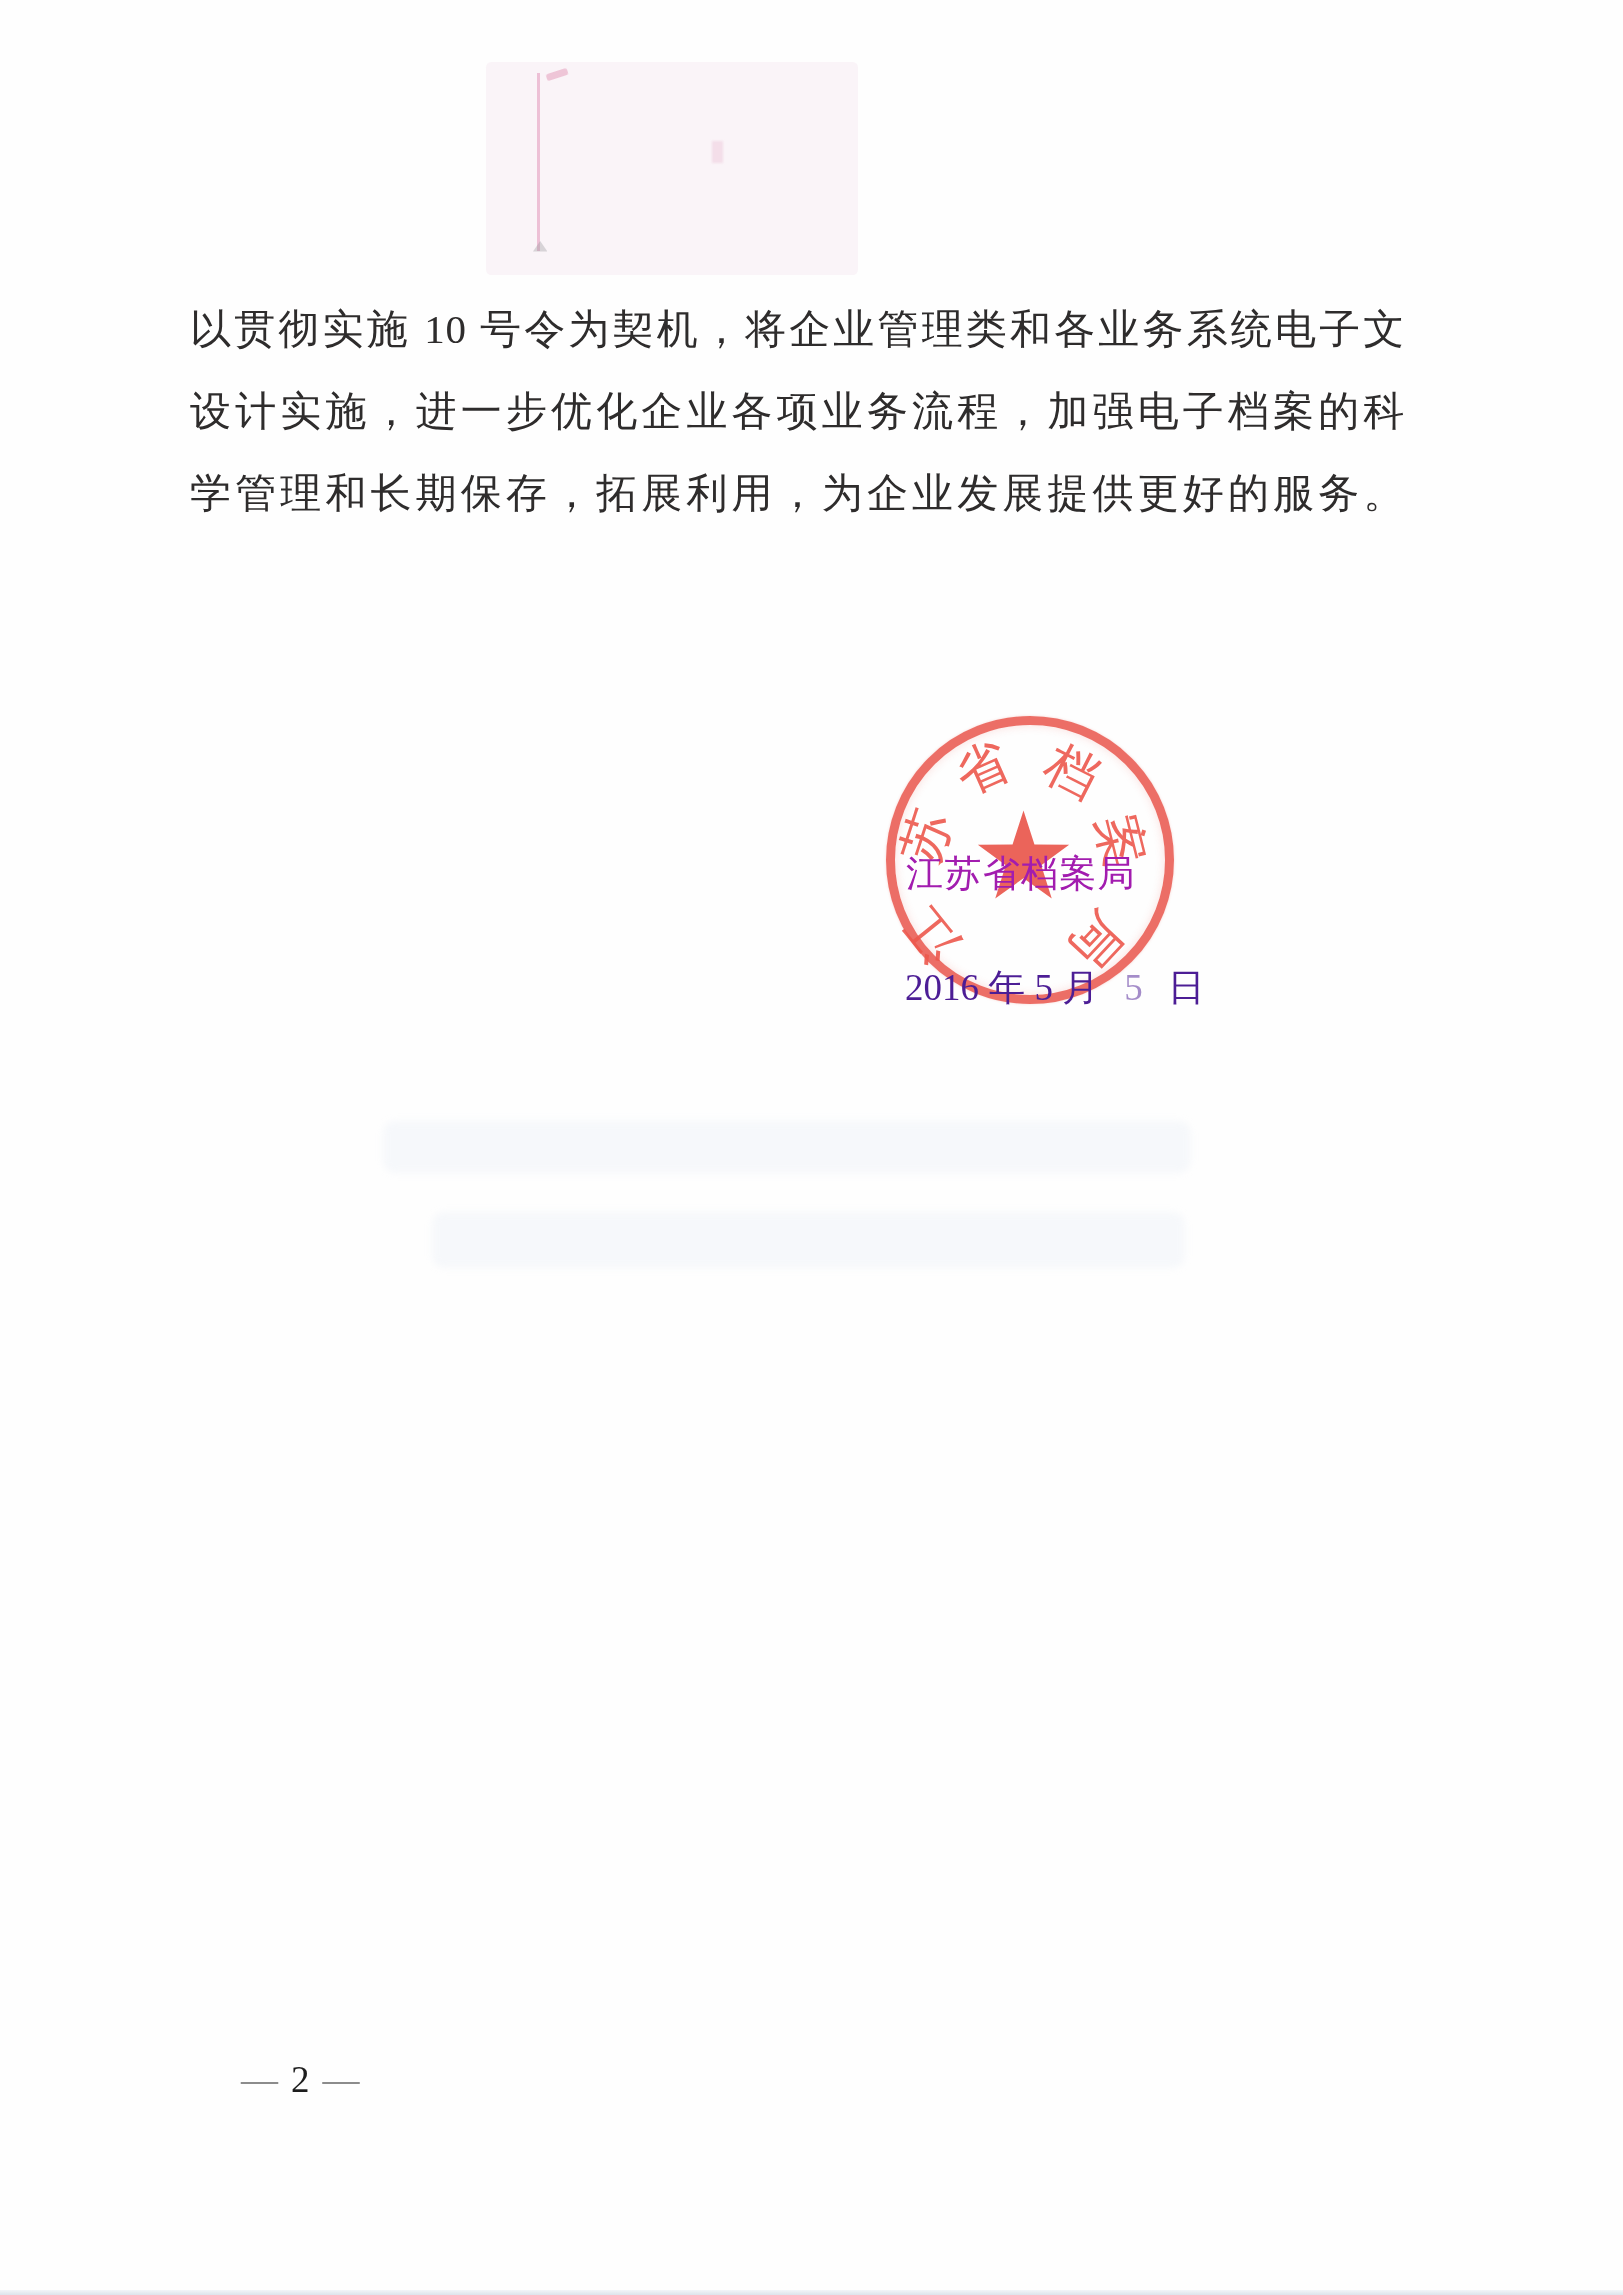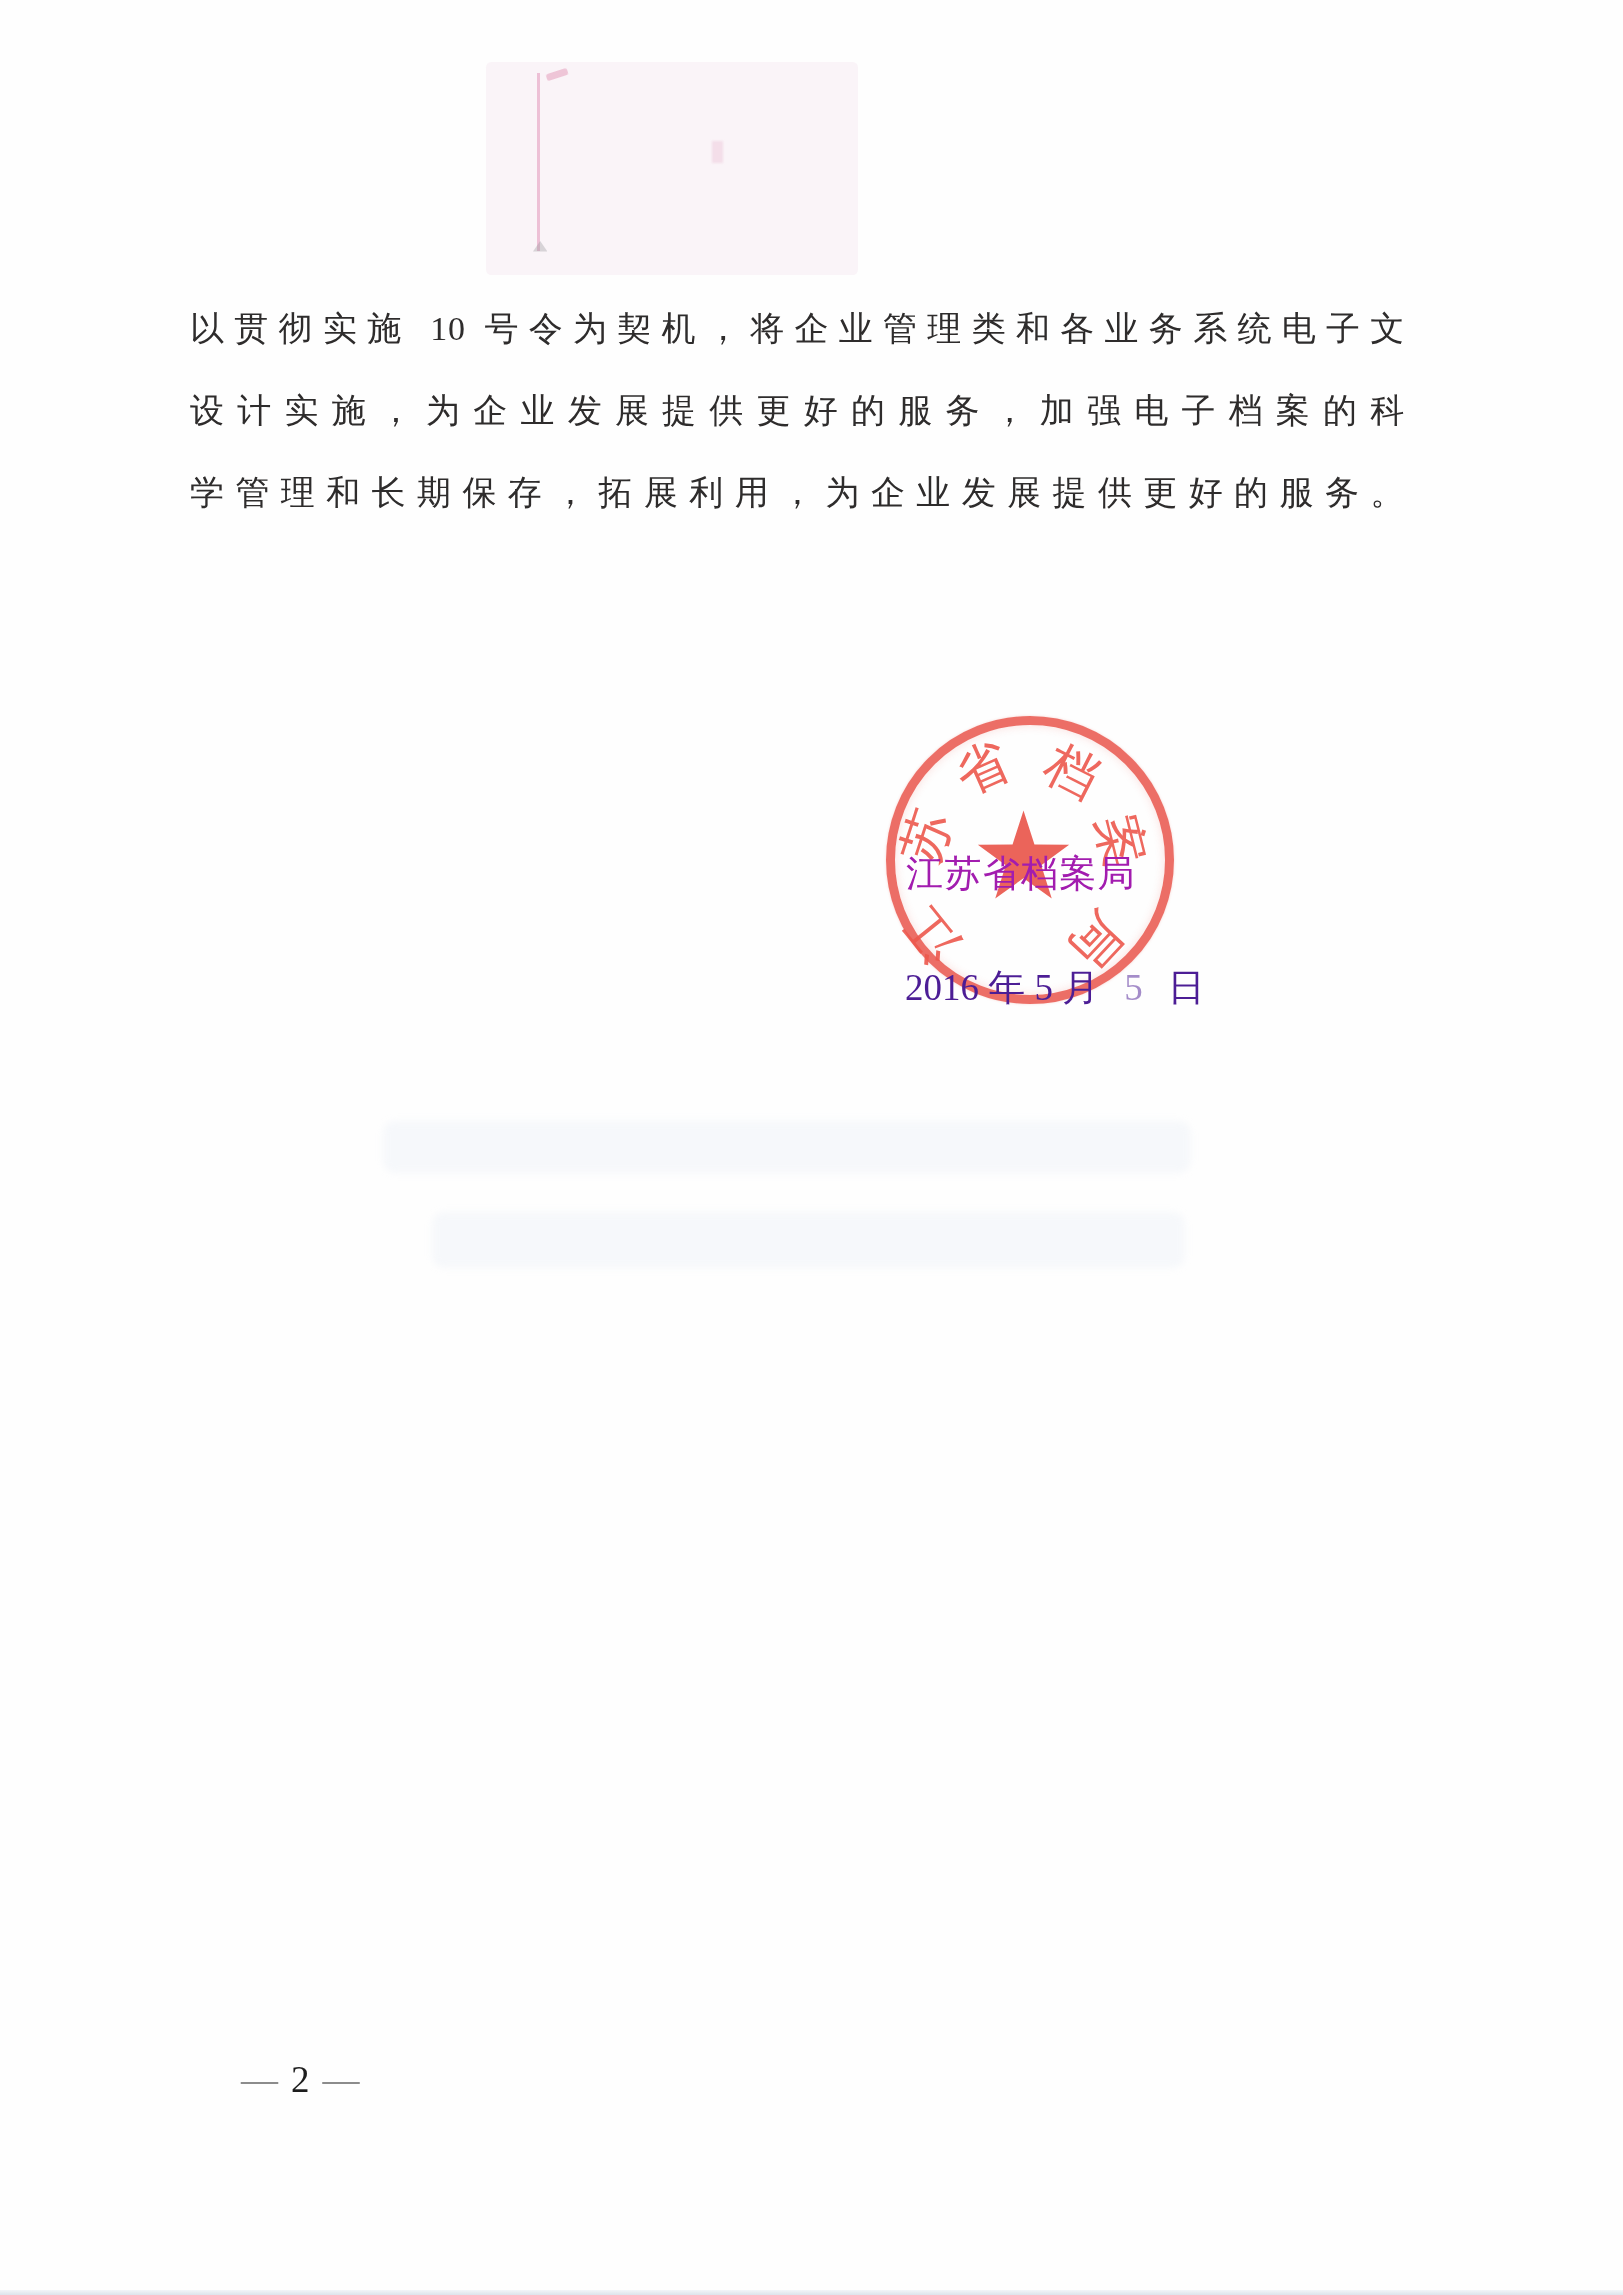--- a/index.html
+++ b/index.html
@@ -71,21 +71,21 @@
     width: 100%; height: 5.2px;
     background: linear-gradient(to bottom, rgba(222,230,238,0.35), rgba(198,210,222,0.6));
   }
 
   
   .body-paragraph {
     position: absolute;
     left: 190px;
     top: 288px;
     width: 1215px;
-    font-size: 34px;
+    font-size: 41px;
     line-height: 82px;
     color: #2e2c2c;
     letter-spacing: 0.7px;
   }
   .body-line {
     text-align: justify;
     text-align-last: justify;
     word-break: break-all;
     white-space: normal;
   }
@@ -164,21 +164,21 @@
 <div class="page">
 
   <div class="bleed-top"></div>
   <div class="bleed-line-vert"></div>
   <div class="bleed-mark-a"></div>
   <div class="bleed-mark-b"></div>
   <div class="bleed-mark-c"></div>
 
   <div class="body-paragraph">
     <div class="body-line">以贯彻实施 10 号令为契机，将企业管理类和各业务系统电子文</div>
-    <div class="body-line">设计实施，为企业发展提供更好的服务，加强电子档案的科</div>
+    <div class="body-line">设计实施，进一步优化企业各项业务流程，加强电子档案的科</div>
     <div class="body-line">学管理和长期保存，拓展利用，为企业发展提供更好的服务。</div>
   </div>
 
   <div class="seal">
 
     <div class="seal-ring"></div>
 
     <svg class="seal-star" viewBox="0 0 200 185">
       <polygon fill-opacity="0.88" points="100,11 119.4,71.3 180.8,71.7 131.4,108.2 150.0,166.8 100,131 50.0,166.8 68.6,108.2 19.2,71.7 80.6,71.3" fill="#e84e43">
       </polygon>

